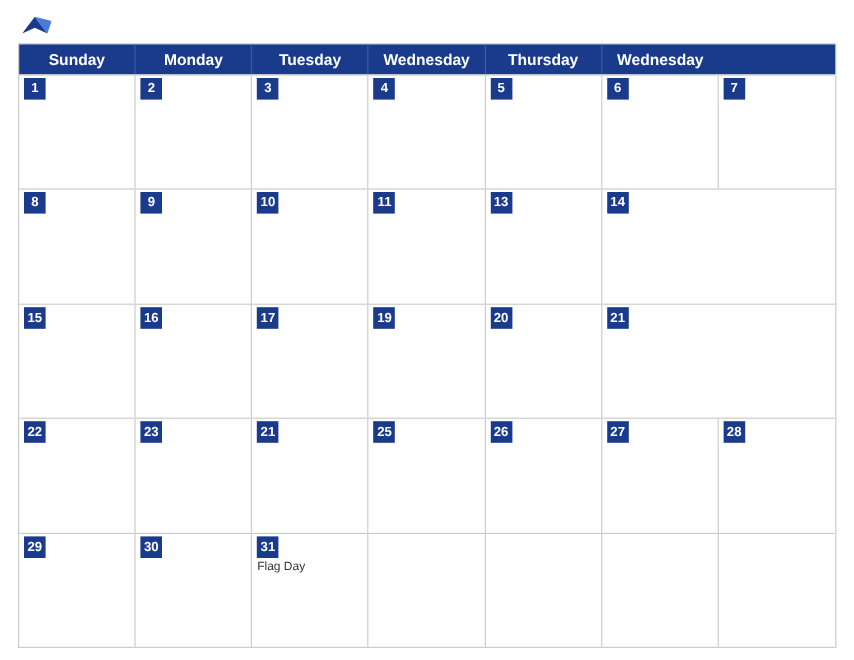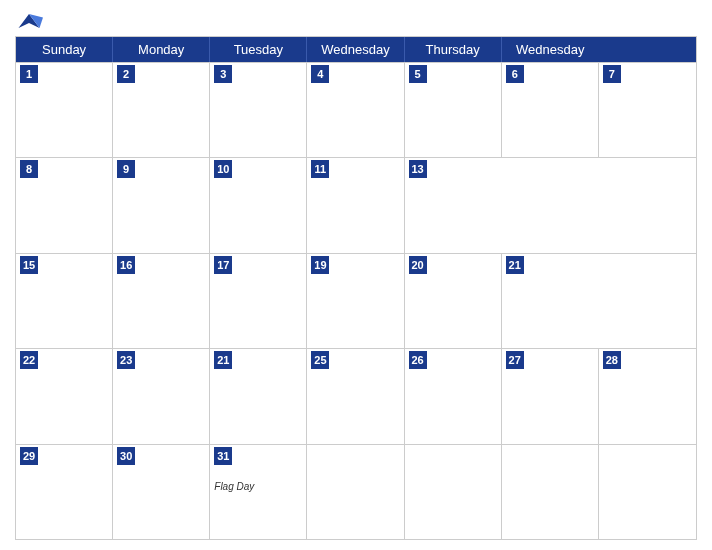--- a/index.html
+++ b/index.html
@@ -60,21 +60,21 @@
     }
     .day-headers {
       display: grid;
       grid-template-columns: repeat(7, 1fr);
       background: #1a3a8c;
     }
     .day-header {
       color: #fff;
       text-align: center;
       font-size: 13px;
-      font-weight: normal;
+      font-weight: bold;
       padding: 5px 2px;
       border-right: 1px solid #3a5aac;
     }
     .day-header:last-child {
       border-right: none;
     }
     .calendar-body {
       flex: 1;
       display: flex;
       flex-direction: column;
@@ -104,22 +104,21 @@
       height: 18px;
       display: flex;
       align-items: center;
       justify-content: center;
       font-weight: bold;
       border-radius: 0;
     }
     .event-text {
       font-size: 10px;
       color: #333;
-      margin-top: 16px;
-      font-style: italic;
+      margin-top: 2px;
     }
   </style>
 </head>
 <body>
 
 <div class="page">
   <div class="header">
     <div class="logo">
       <div class="logo-icon">
         <svg class="logo-bird" viewBox="0 0 40 30">
@@ -179,20 +178,23 @@
           </div>
           <div class="day-cell">
             <div class="day-number">10</div>
           </div>
           <div class="day-cell">
             <div class="day-number">11</div>
           </div>
           <div class="day-cell">
             <div class="day-number">13</div>
           </div>
+          <div class="day-cell">
+            <div class="day-number">14</div>
+          </div>
         </div>
         <div class="week-row">
           <div class="day-cell">
             <div class="day-number">15</div>
           </div>
           <div class="day-cell">
             <div class="day-number">16</div>
           </div>
           <div class="day-cell">
             <div class="day-number">17</div>

